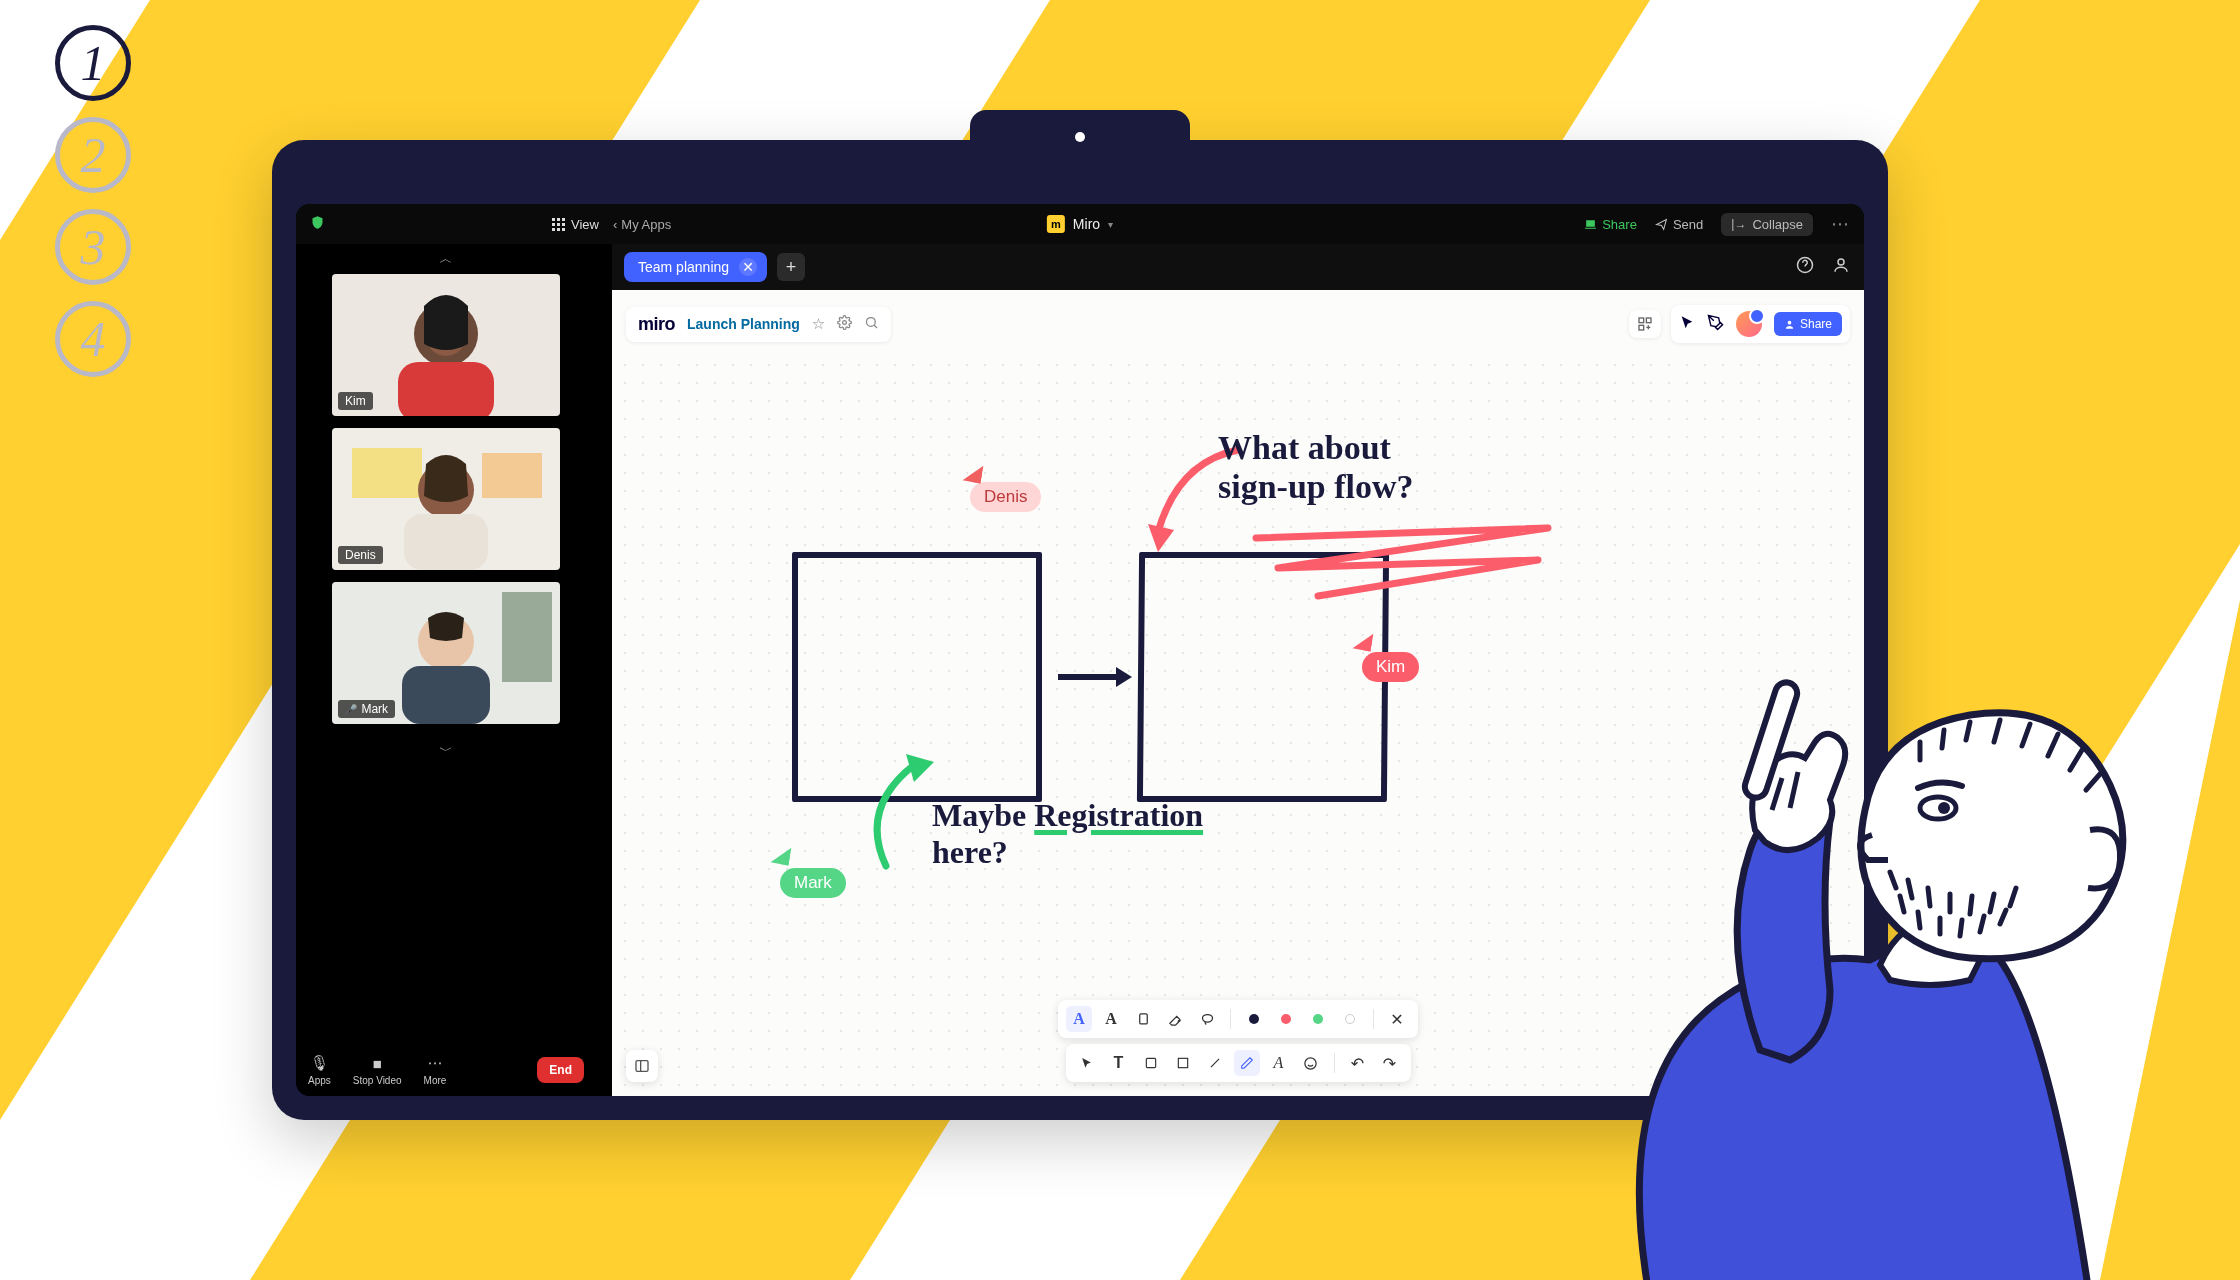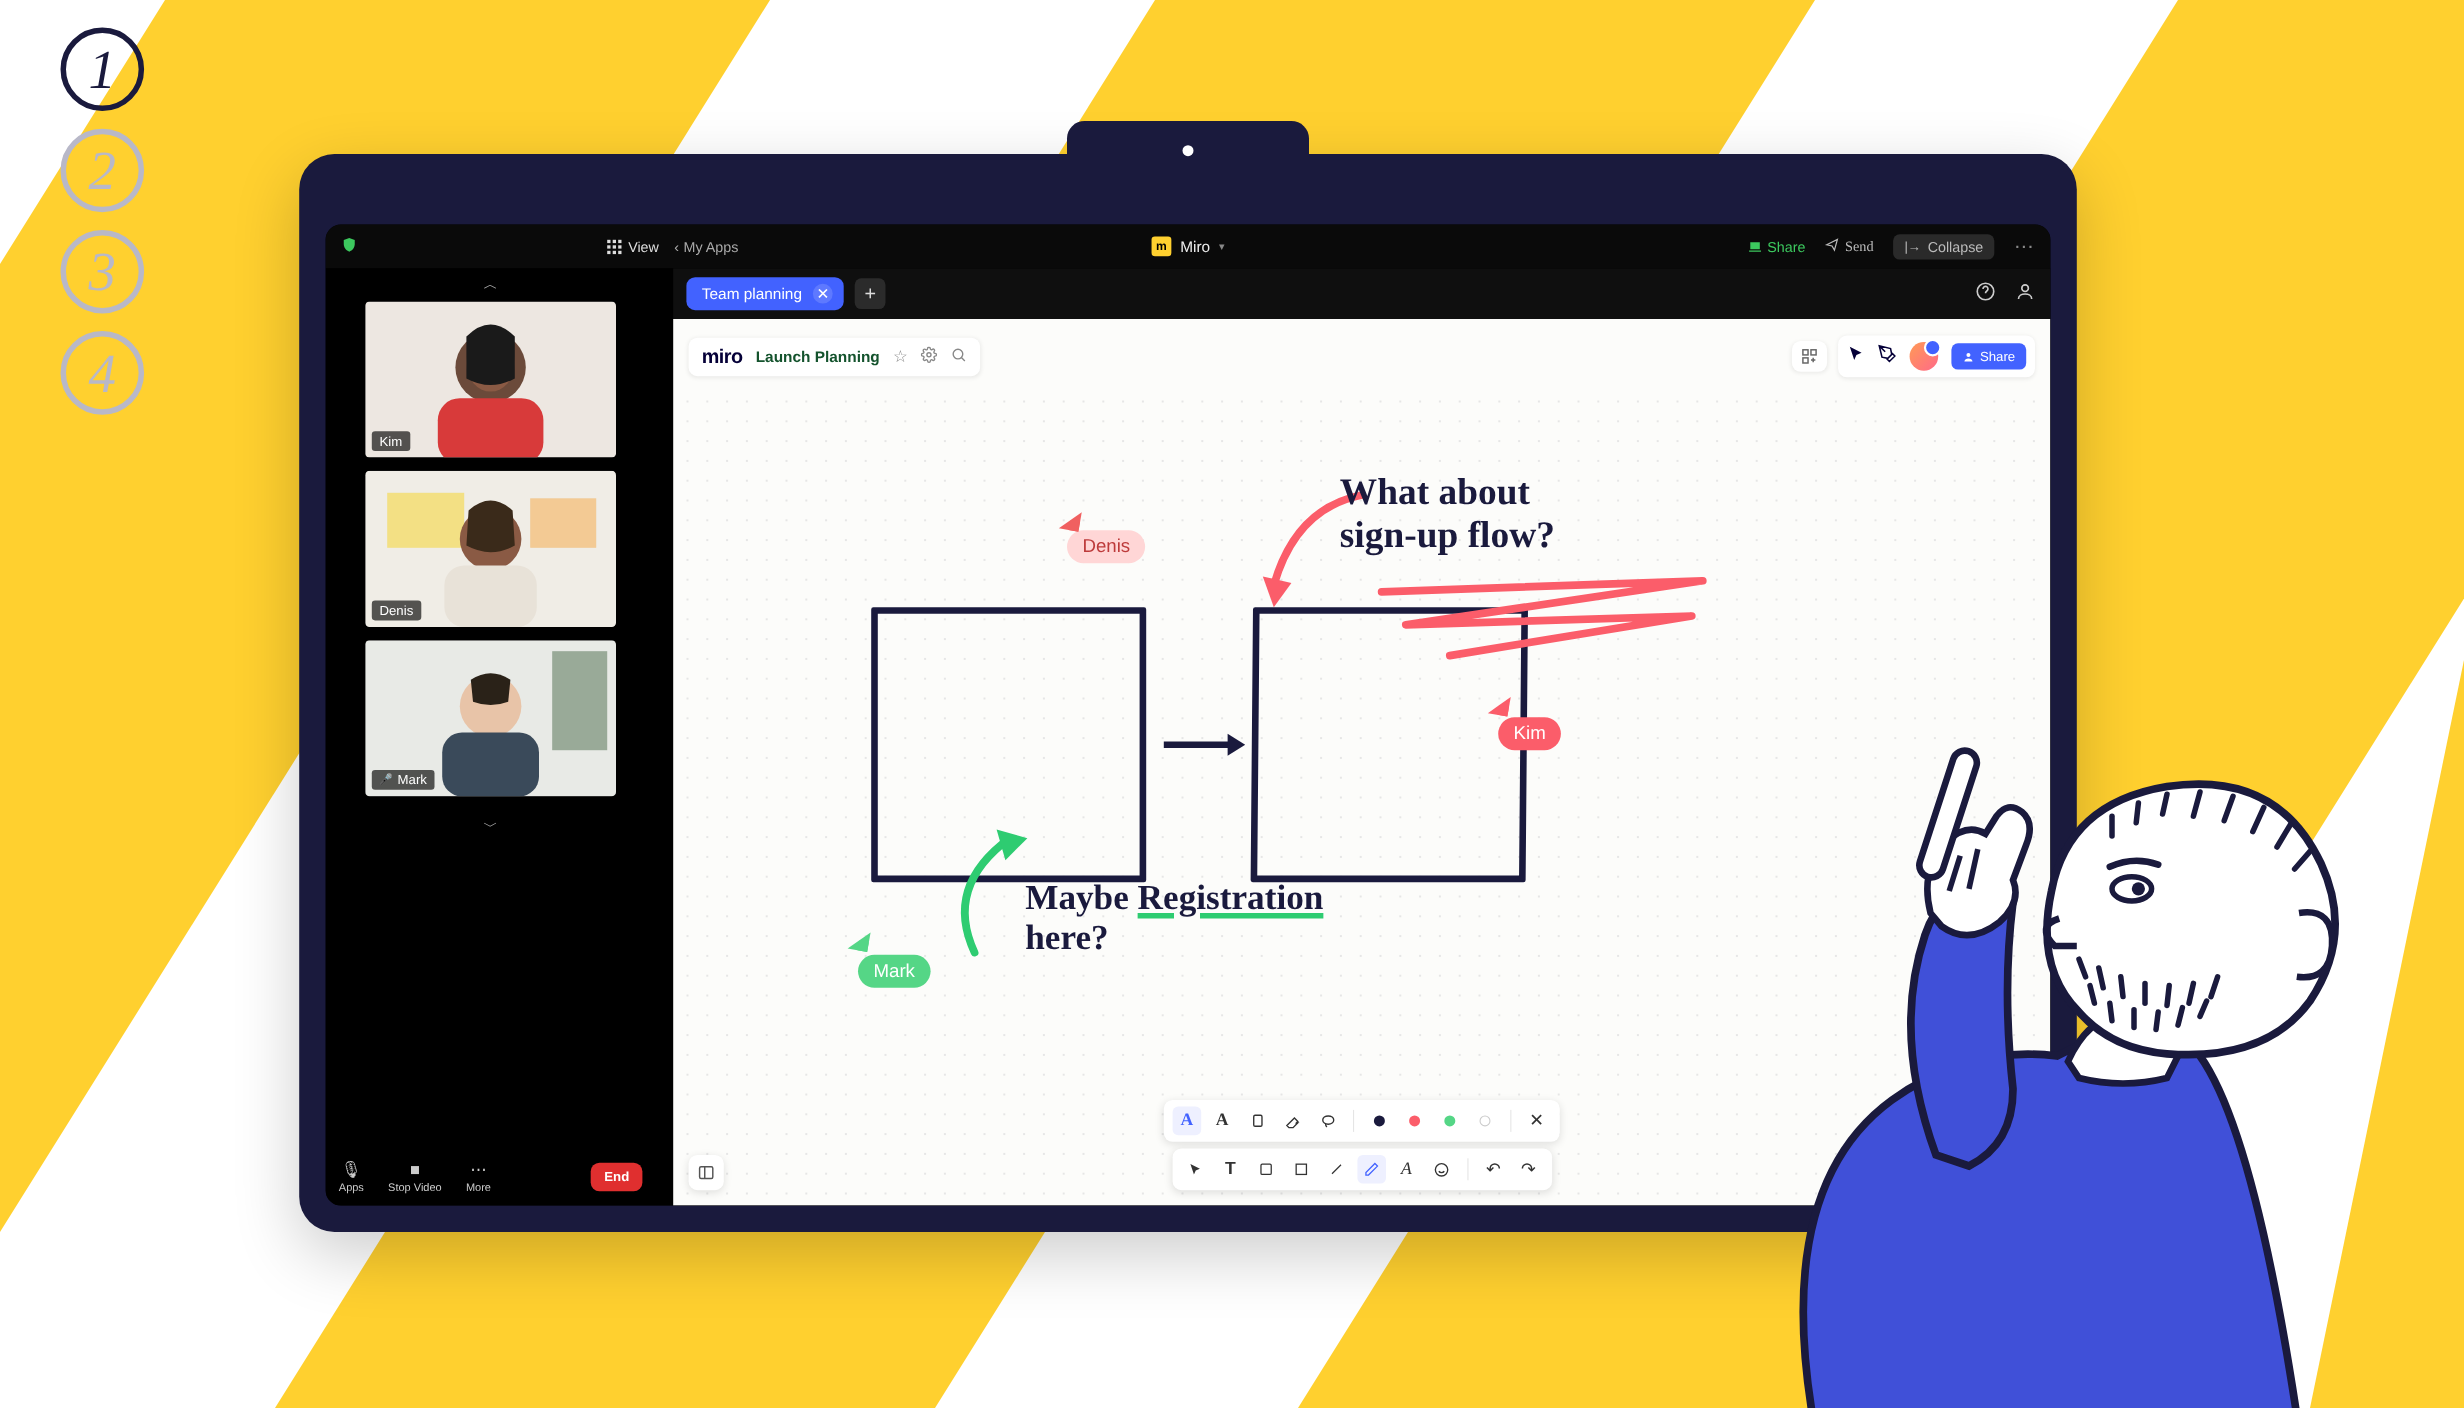--- a/index.html
+++ b/index.html
@@ -148,21 +148,21 @@
 .tab-right-icons { position:absolute; right: 14px; display:inline-flex; gap:18px; color:#ccc; font-size:17px; align-items:center; }
 
 
 .miro-frame { flex: 1; background: #fcfcfa; position: relative; }
 .miro-header {
   position: absolute; top: 14px; left: 14px; right: 14px; height: 40px;
   display: flex; align-items: center; gap: 14px;
 }
 .miro-hdr-left { display:inline-flex; align-items:center; gap:12px; background:#fff; border-radius:8px; box-shadow: 0 1px 4px rgba(0,0,0,0.08); padding: 7px 12px; }
 .miro-wordmark { font-weight: 800; font-size: 18px; letter-spacing: -0.5px; color:#050038; }
-.board-name { font-size: 14px; font-weight:600; color:#14532d; }
+.board-name { font-size: 14px; font-weight:600; color:#0369a1; }
 .hdr-ico { color:#888; font-size: 15px; }
 .miro-hdr-right { margin-left:auto; display:inline-flex; align-items:center; gap:10px; }
 .hdr-card { background:#fff; border-radius:8px; box-shadow:0 1px 4px rgba(0,0,0,0.08); padding:6px 8px; display:inline-flex; align-items:center; gap:8px; font-size:14px; }
 .avatar-sm { width:26px; height:26px; border-radius:50%; background: linear-gradient(135deg,#ff9a56,#ff6a88); position:relative; }
 .avatar-sm::after { content:''; position:absolute; top:-3px; right:-3px; width:12px; height:12px; border-radius:50%; background:#4262ff; border:2px solid #fff; }
 .share-btn-blue { background:#4262ff; color:#fff; border-radius:6px; padding:5px 10px; font-size:12px; display:inline-flex; align-items:center; gap:5px; }
 .cursor-ico { font-size:15px; color:#050038; }
 .pen-ico { font-size:16px; color:#050038; }
 
 
@@ -272,21 +272,21 @@
         <span style="font-size:10px;color:#888;">▾</span>
       </div>
       <div class="spacer"></div>
       <div class="topbar-right">
         <span class="share-top">
           <svg width="13" height="13" viewBox="0 0 24 24" fill="currentColor">
               <path d="M4 4h16v12H4zM2 18h20v2H2z"></path>
             </svg>
           <span>Share</span>
         </span>
-        <span style="display:inline-flex;gap:5px;font-family:Liberation Serif, serif;">
+        <span style="display:inline-flex;align-items:center;gap:5px;">
           <svg width="13" height="13" viewBox="0 0 24 24" fill="none" stroke="currentColor" stroke-width="2">
               <path d="M3 12l18-9-5 18-4-7-9-2z"></path>
             </svg>
           <span>Send</span>
         </span>
         <span class="collapse-pill">
           <span style="font-size:12px;">|→</span>
           <span>Collapse</span>
         </span>
         <span class="dots-menu">⋯</span>

